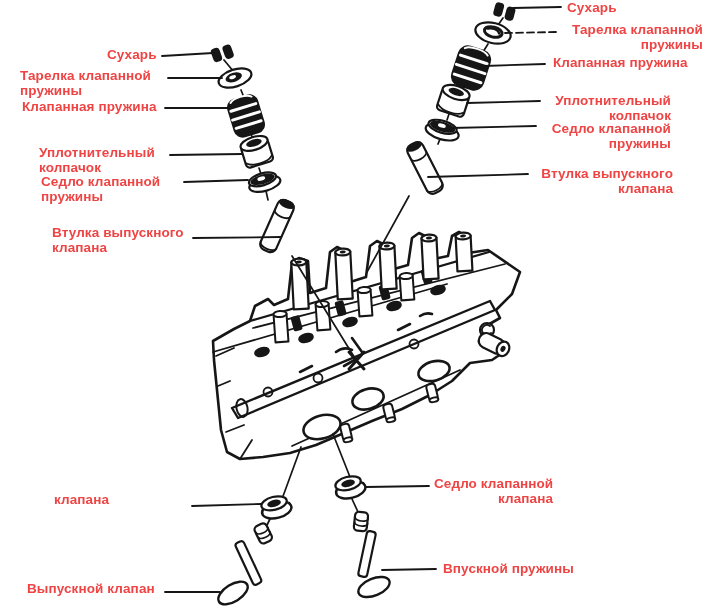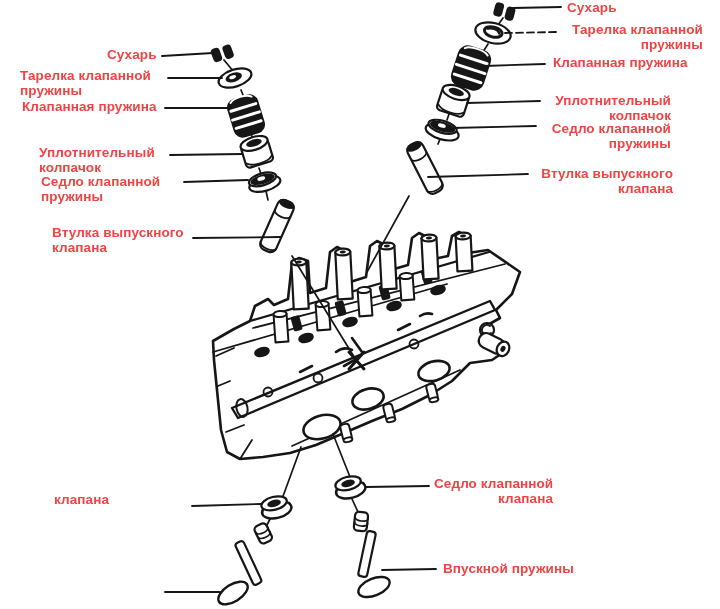--- a/index.html
+++ b/index.html
@@ -325,20 +325,23 @@
   <span>пружины</span>
 </div>
 <div class="lbl ra" style="left:539px;top:167px;width:134px">
   <span>Втулка выпускного</span>
   <span>клапана</span>
 </div>
 
 <div class="lbl" style="left:54px;top:493px">
   <span>клапана</span>
 </div>
+<div class="lbl" style="left:27px;top:582px">
+  <span>Выпускной клапан</span>
+</div>
 <div class="lbl ra" style="left:434px;top:477px;width:119px">
   <span>Седло клапанной</span>
   <span>клапана</span>
 </div>
 <div class="lbl" style="left:443px;top:562px">
   <span>Впускной пружины</span>
 </div>
 
 </div>
 

